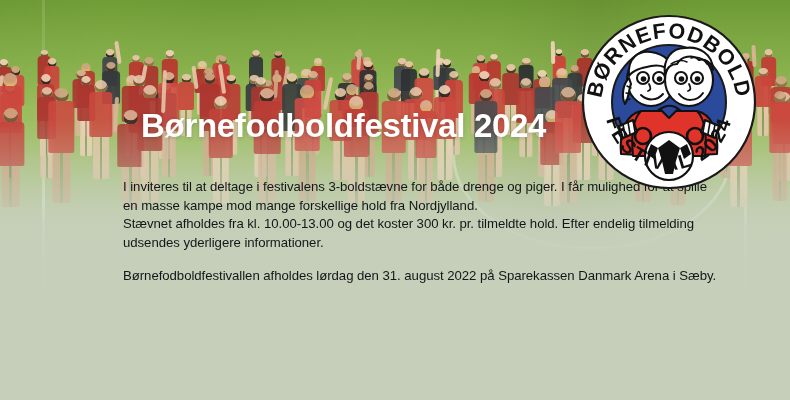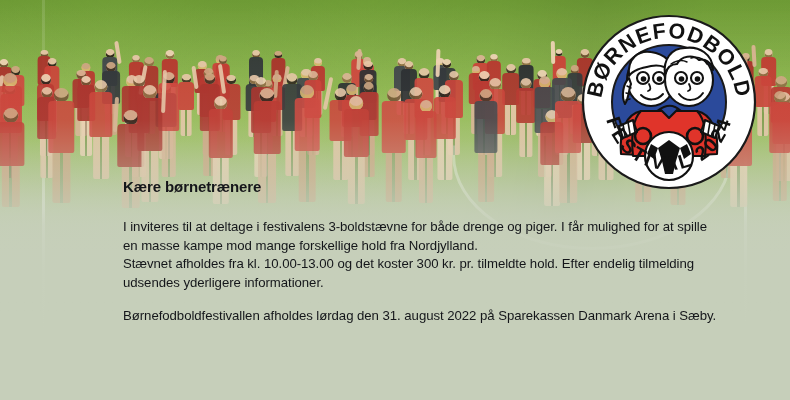--- a/index.html
+++ b/index.html
@@ -689,23 +689,23 @@
       </div>
       <div class="kid" style="left: 768.413px; bottom: 3px; width: 23.3037px; height: 121.154px; opacity: 0.88;">
         <div class="head" style="width: 12.1179px; height: 12.1179px; top: 0px; background: rgb(207, 164, 127); box-shadow: rgb(138, 106, 60) 0px -3.63537px 0px inset;"></div>
         <div class="torso" style="width: 21.4394px; height: 50.8846px; top: 11.1485px; background: rgb(204, 59, 50);"></div>
         <div class="legs" style="width: 14.4483px; height: 48.4616px; top: 62.0331px; background: linear-gradient(90deg, rgb(207, 164, 127) 0px, rgb(207, 164, 127) 42%, rgba(0, 0, 0, 0.18) 42%, rgba(0, 0, 0, 0.18) 58%, rgb(207, 164, 127) 58%);"></div>
       </div>
     </div>
 
   <div class="photo-wash"></div>
 
+  <div id="title">Børnefodboldfestival 2024</div>
 
   <div id="content">
-    <div id="greeting">Kære børnetrænere</div>
 
 
     <p class="para">I inviteres til at deltage i festivalens 3-boldstævne for både drenge og piger. I får mulighed for at spille en masse kampe mod mange forskellige hold fra Nordjylland.<br>Stævnet afholdes fra kl. 10.00-13.00 og det koster 300 kr. pr. tilmeldte hold. Efter endelig tilmelding udsendes yderligere informationer.</p>
 
     <p class="para">Børnefodboldfestivallen afholdes lørdag den 31. august 2022 på Sparekassen Danmark Arena i Sæby.</p>
 
     <p class="para clipped">&nbsp;</p>
   </div>
 
   <div id="logo">

